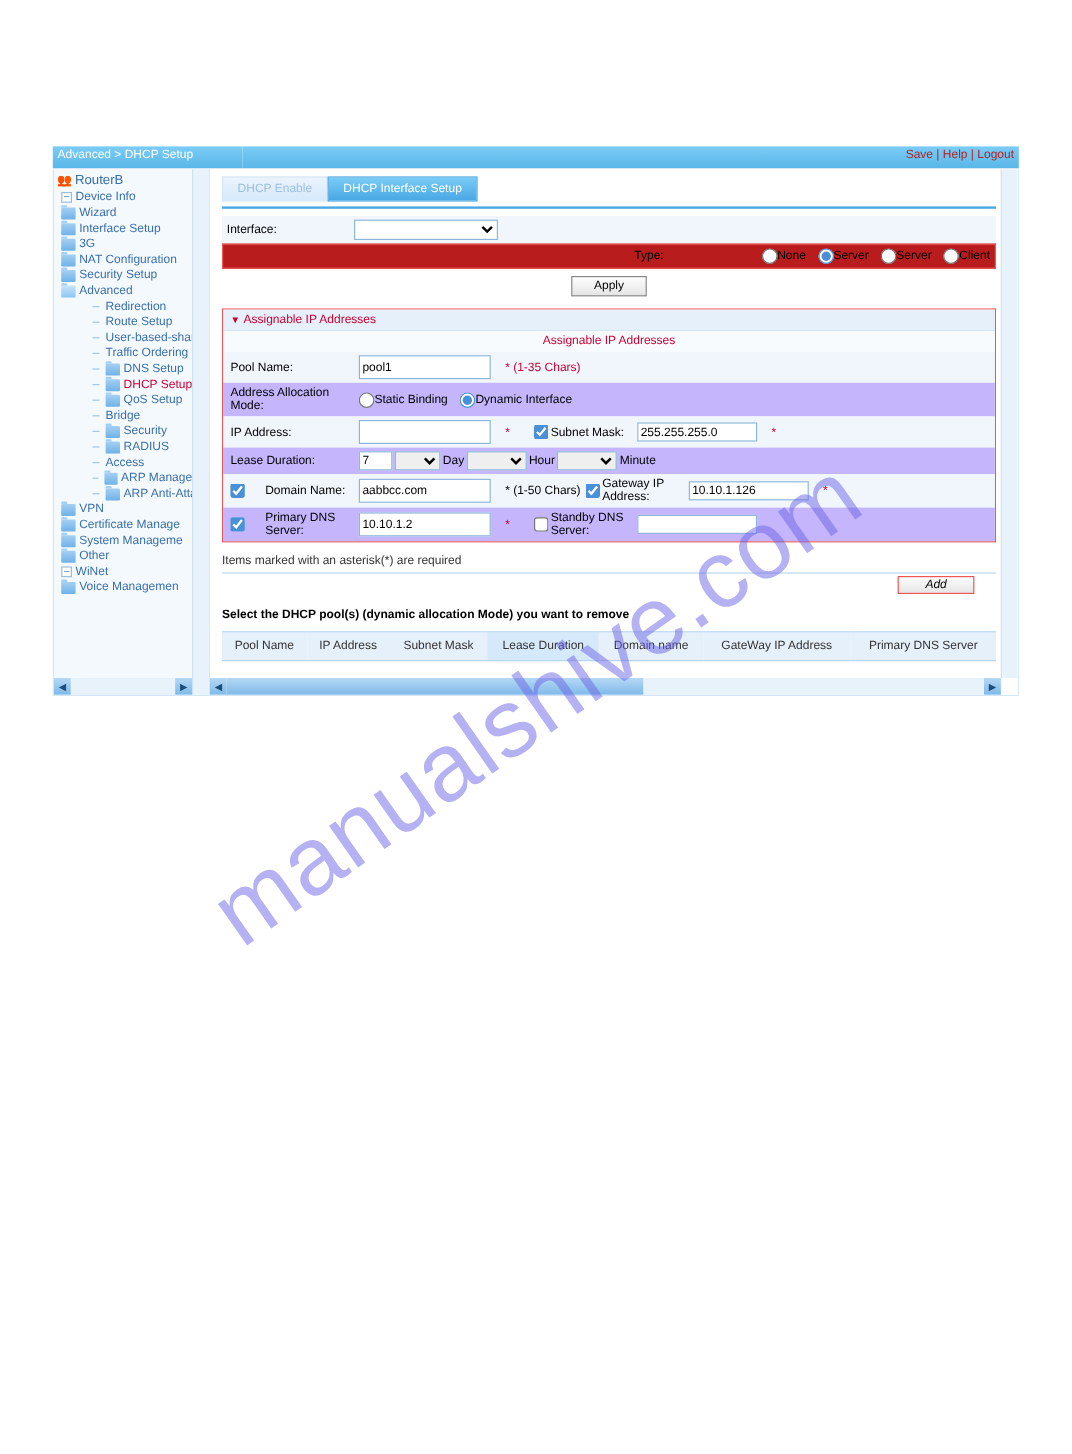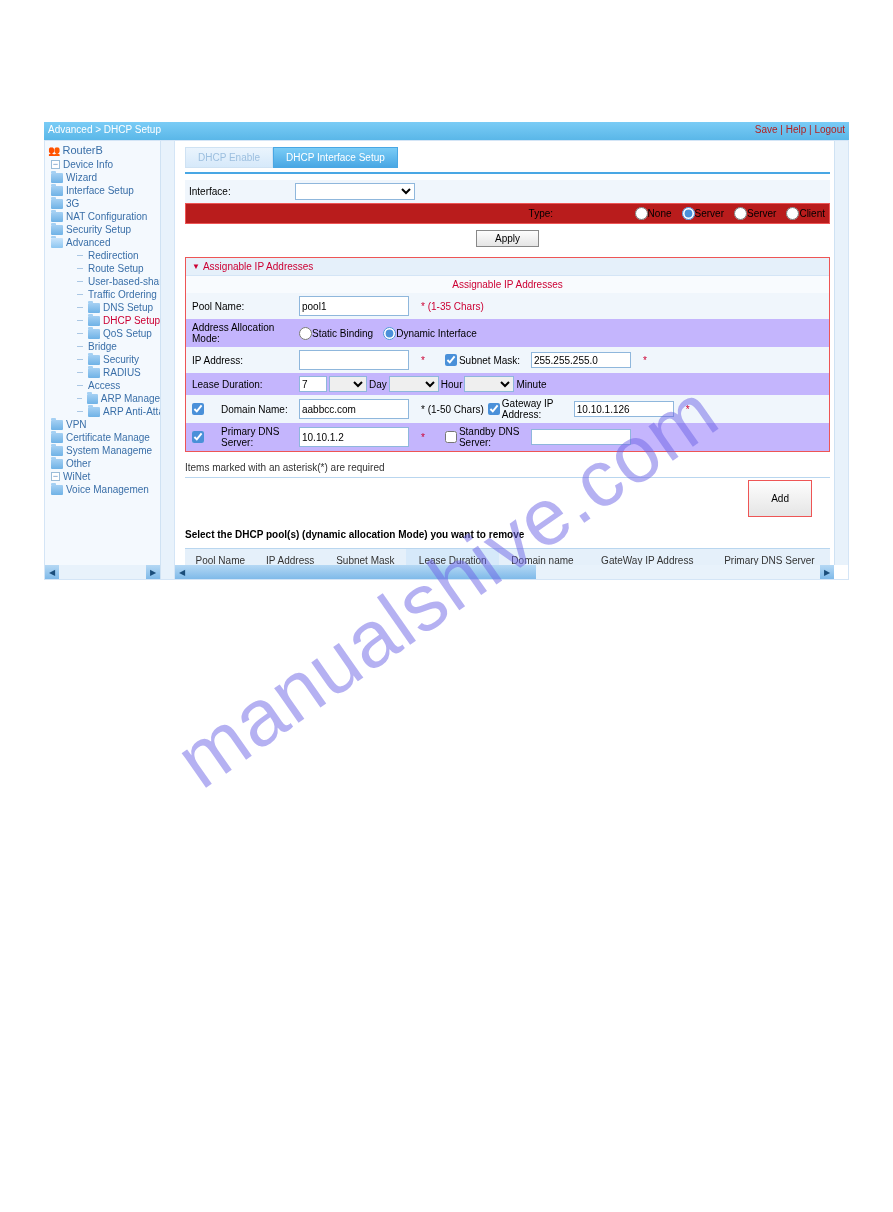--- a/index.html
+++ b/index.html
@@ -250,22 +250,23 @@
   .sub-sel { width:38px; height:16px; border:1px solid #8fb7dc; font-size:10px; }
   .sub-selw { width:50px; height:16px; border:1px solid #8fb7dc; font-size:10px; }
   .gl2 { width:86px; display:flex; align-items:center; gap:2px; }
   .gi2 { width:110px; }
   .gi2 input[type=text] { width: 100px; height: 16px; border:1px solid #8fb7dc; padding:0 2px; font-size:10px; }
   .note { font-size: 10px; padding: 6px 0 4px 0; color:#333; }
   .add-row { text-align: right; padding: 2px 18px 6px 0; }
   .add-btn {
     border: 1px solid #e55;
     background: linear-gradient(#fdfdfd,#e5e5e5);
-    padding: 12px 22px;
-    font-size: 10px;
+    padding: 1px 22px;
+    font-size: 10px;
+    font-style: italic;
   }
   .sel-text { font-size: 10px; font-weight: bold; padding: 6px 0 8px 0; }
   .dt {
     width: 100%;
     border-collapse: collapse;
     font-size: 10px;
   }
   .dt th {
     background: #e5f0fa;
     border-top: 1px solid #b9d6ef;

